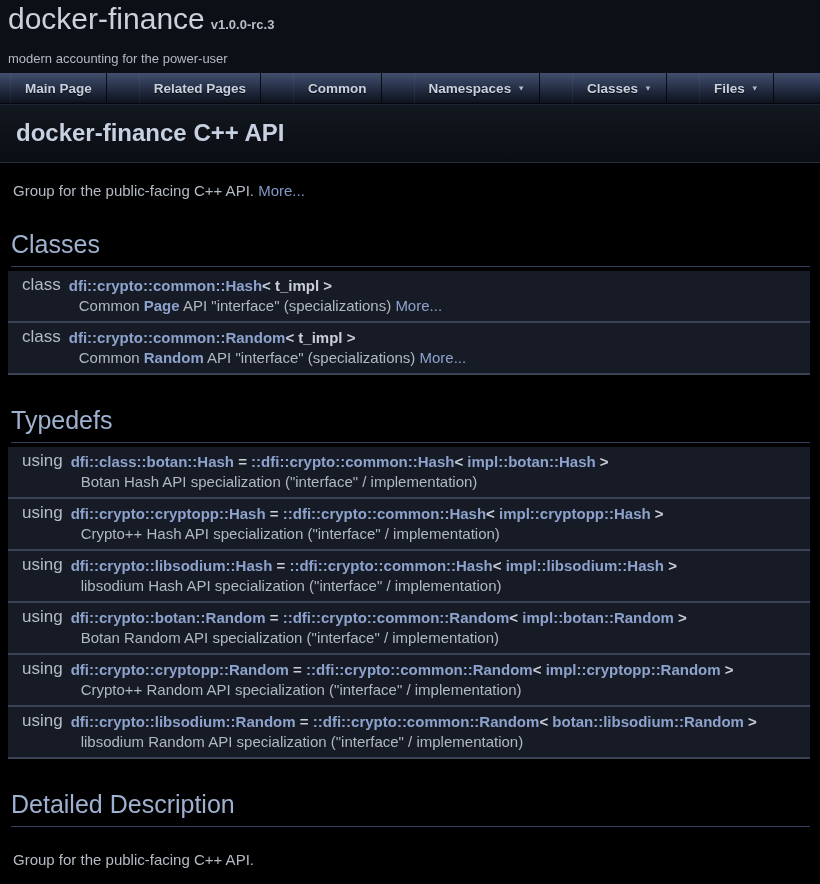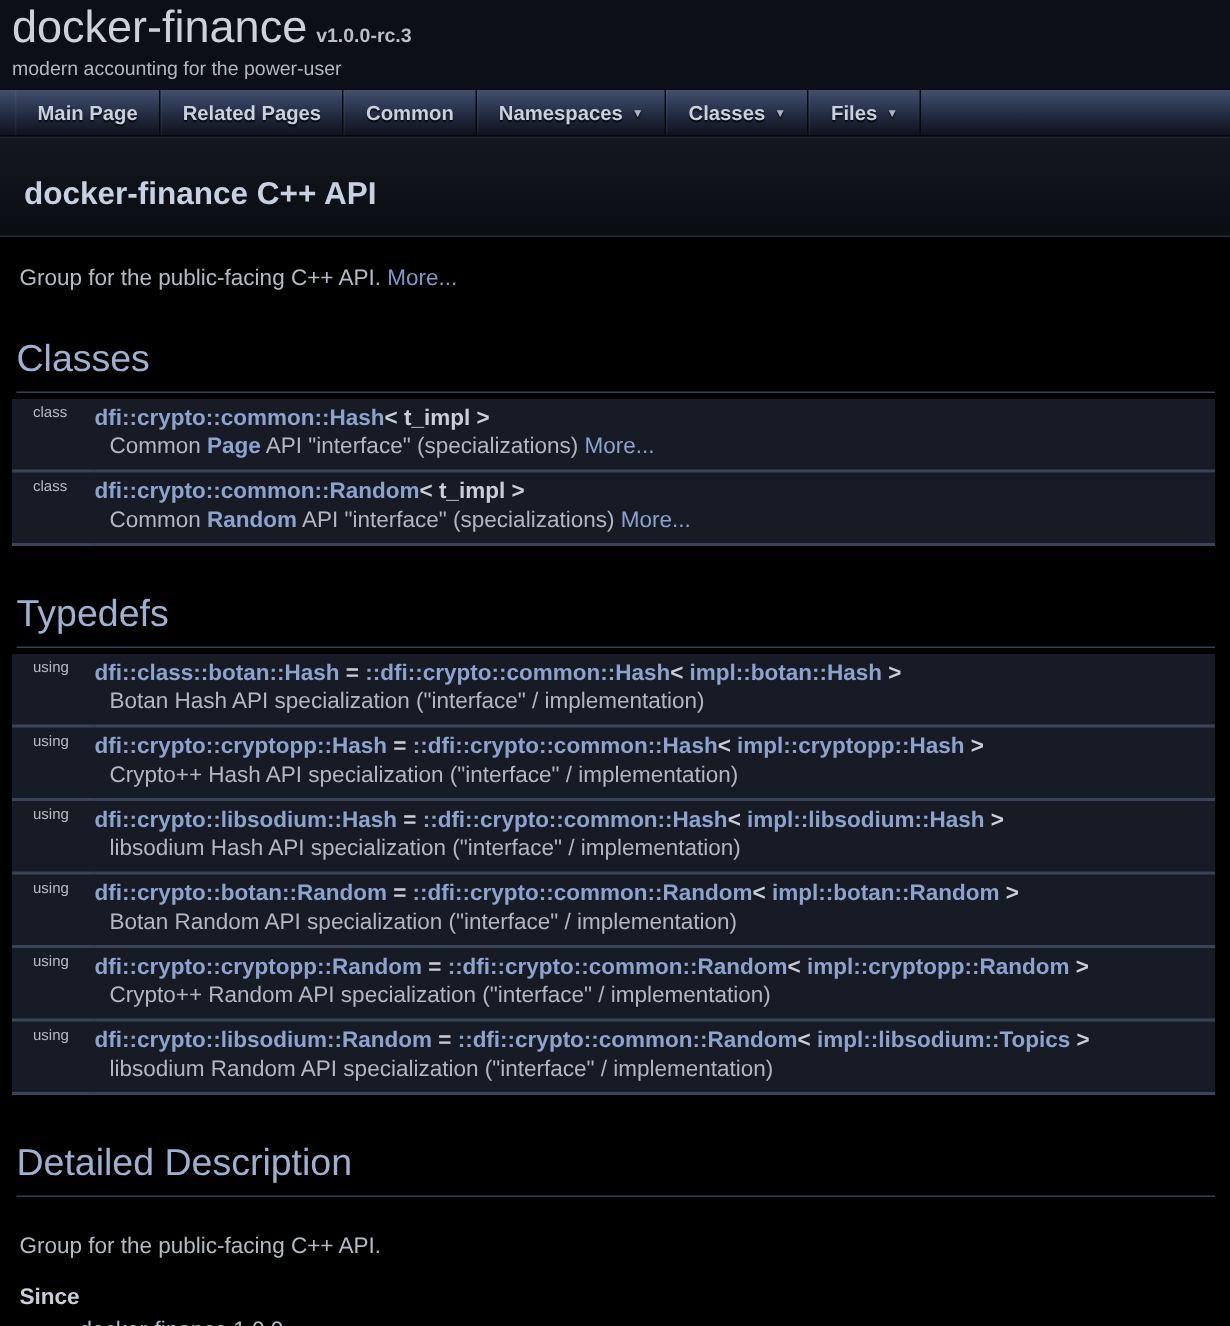--- a/index.html
+++ b/index.html
@@ -25,34 +25,35 @@
   }
   .project-version {
     font-size: 13px;
     color: #b9bfca;
     margin-left: 6px;
     font-weight: bold;
   }
   .project-brief {
     font-size: 13px;
     color: #b3b9c3;
-    margin-top: 3px;
+    margin-top: 16px;
   }
 
   
   .tabs {
     background: linear-gradient(180deg, var(--nav-top,#42506e) 0%, #2c3750 38%, #1a2233 72%, var(--nav-bottom,#0e131d) 100%);
     border-bottom: 1px solid #05070c;
   }
   .tabs ul {
     list-style: none;
     margin: 0;
     padding: 0 0 0 10px;
     display: flex;
     height: 30px;
+    gap: 32px;
   }
   .tabs li {
     display: flex;
     align-items: center;
     padding: 0 14px;
     border-left: 1px solid rgba(150,170,200,0.08);
     border-right: 1px solid rgba(4,7,12,0.9);
     font-weight: bold;
     font-size: 13.5px;
     color: var(--nav-text,#c9d1de);
@@ -67,24 +68,23 @@
   }
 
   
   .header-band {
     background: linear-gradient(180deg, var(--band-top,#13171f), var(--band-bottom,#0a0d12));
     border-top: 1px solid #1b2230;
     border-bottom: 1px solid var(--band-border,#272e3f);
     padding: 14px 16px 15px 16px;
   }
   .page-title {
-    font-size: 21px;
+    font-size: 24px;
     font-weight: bold;
     color: var(--title-text,#c7d1e1);
-    margin-top: 12px;
   }
 
   
   .contents { padding: 0 10px 10px 4px; }
 
   .summary { margin: 19px 0 0 9px; }
 
   a.lnk, .more {
     color: var(--link,#8da2cc);
     text-decoration: none;
@@ -105,21 +105,21 @@
     width: calc(100% - 4px);
     margin: 4px 0 0 4px;
     border-collapse: collapse;
     background: var(--row-bg,#161b26);
     font-size: 15px;
   }
   table.memberdecls td.kw {
     width: 55px;
     padding: 4px 8px 0 14px;
     vertical-align: top;
-    font-size: 10px;
+    font-size: 17px;
     color: #b6bcc6;
     white-space: nowrap;
   }
   table.memberdecls tr.mitem td.ct { padding: 4px 6px 0 0; }
   table.memberdecls tr.mdesc td.ct { padding: 2px 6px 7px 10px; }
   table.memberdecls tr.msep td {
     border-top: 2px solid var(--row-sep,#3a4459);
     height: 0; padding: 0; line-height: 0; font-size: 0;
   }
   .sig { font-weight: bold; color: var(--bright-text,#c9ced8); }
@@ -257,21 +257,21 @@
         </tr>
         <tr class="mdesc">
           <td class="kw"></td>
           <td class="ct"><span class="dtext"><span class="">Crypto++ Random API specialization ("interface" / implementation)</span></span></td>
         </tr>
         <tr class="msep">
           <td colspan="2"></td>
         </tr>
         <tr class="mitem">
           <td class="kw">using</td>
-          <td class="ct"><span class="sig"><a class="lnk">dfi::crypto::libsodium::Random</a><span class=""> = </span><a class="lnk">::dfi::crypto::common::Random</a><span class="">&lt; </span><a class="lnk">impl::libsodium::Topics</a><span class=""> &gt;</span></span></td>
+          <td class="ct"><span class="sig"><a class="lnk">dfi::crypto::libsodium::Random</a><span class=""> = </span><a class="lnk">::dfi::crypto::common::Random</a><span class="">&lt; </span><a class="lnk">botan::libsodium::Random</a><span class=""> &gt;</span></span></td>
         </tr>
         <tr class="mdesc">
           <td class="kw"></td>
           <td class="ct"><span class="dtext"><span class="">libsodium Random API specialization ("interface" / implementation)</span></span></td>
         </tr>
         <tr class="msep">
           <td colspan="2"></td>
         </tr>
       </tbody>
   </table>

